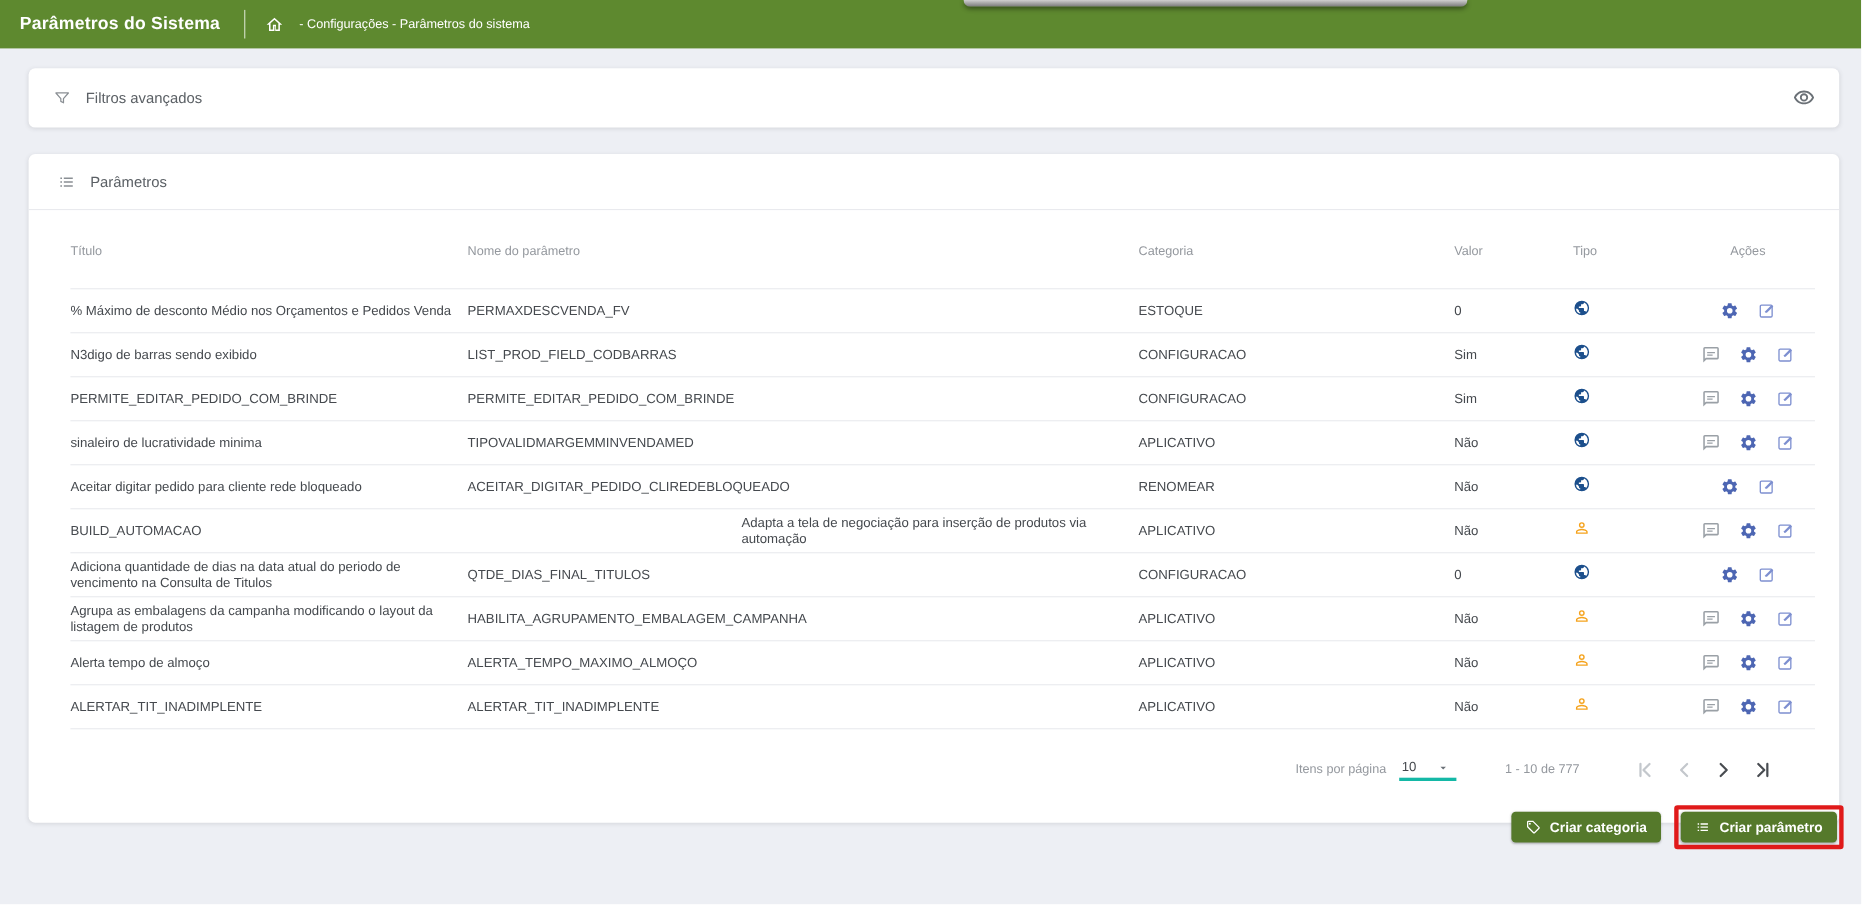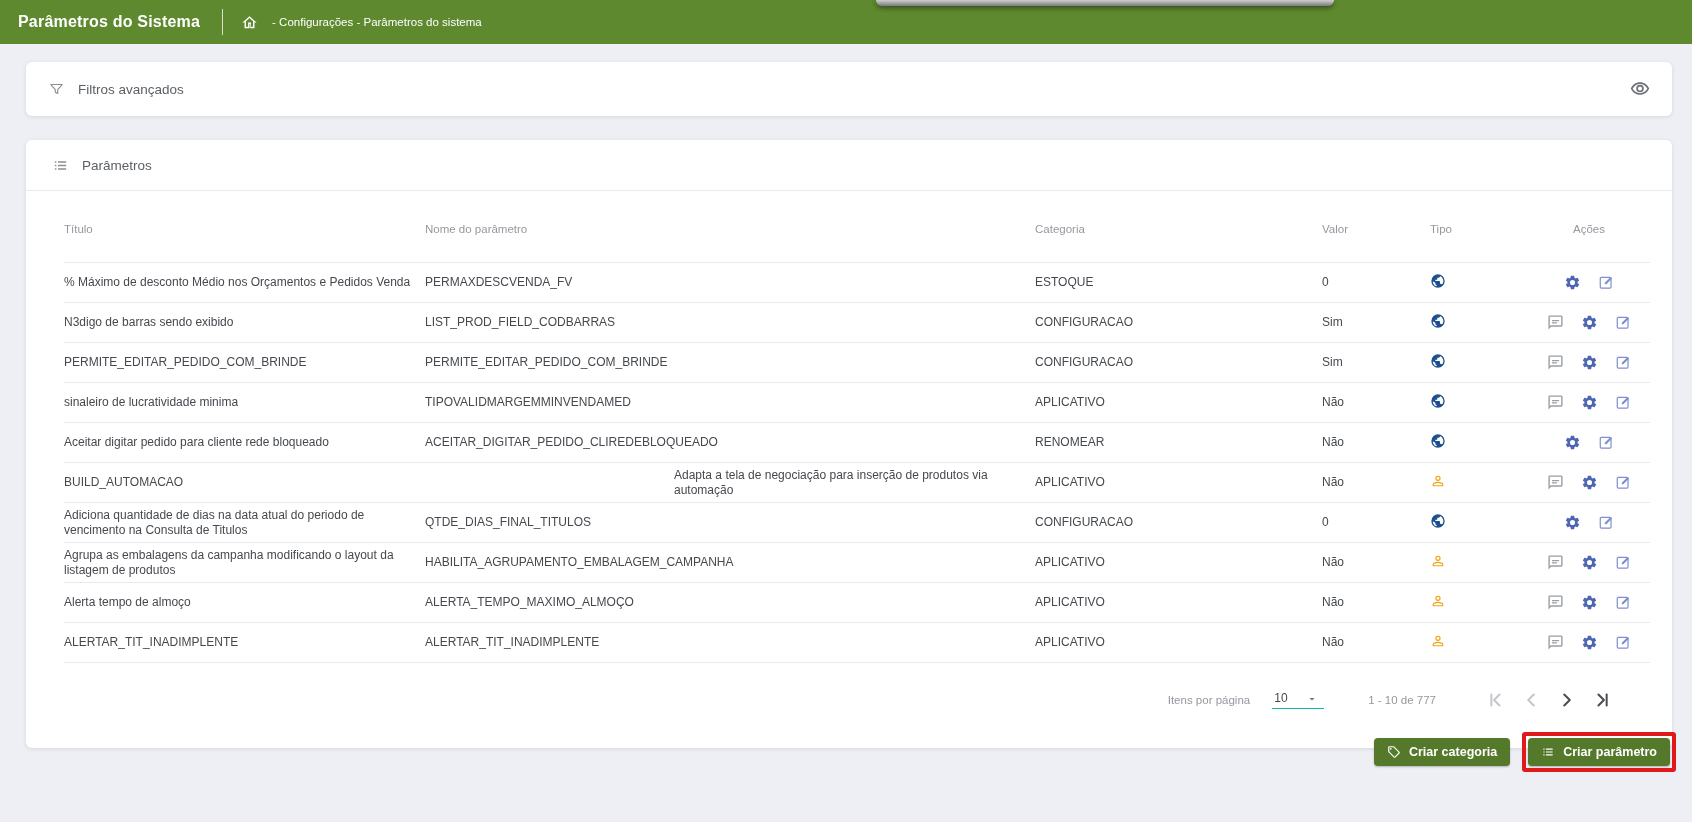--- a/index.html
+++ b/index.html
@@ -42,22 +42,22 @@
   .tipo-ic { width:16px; height:16px; display:inline-flex; }
   .tipo-global { color:#1c4f8c; }
   .tipo-user { color:#f5a31d; }
   .act { width:17px; height:17px; display:inline-flex; cursor:pointer; }
   .act-comment { color:#9aa0a6; }
   .act-settings { color:#4d66b3; }
   .act-edit { color:#7d8fd0; }
 
   
   .pagination { display:flex; align-items:center; justify-content:flex-end; padding:26px 36px 0 0; gap:0; }
-  .pg-label { font-size:11.5px; color:#94989e; margin-right:22px; }
-  .pg-select { display:flex; align-items:end; gap:18px; border-bottom:1px solid #14b8a6; padding:0 2px 3px 2px; min-width:52px; cursor:pointer; }
+  .pg-label { font-size:11.5px; color:#94989e; margin-right:12px; }
+  .pg-select { display:flex; align-items:end; gap:18px; border-bottom:3px solid #14b8a6; padding:0 2px 3px 2px; min-width:52px; cursor:pointer; }
   .pg-select .val { font-size:12px; color:#45494e; }
   .pg-caret { width:12px; height:12px; color:#6b7177; display:inline-flex; }
   .pg-range { font-size:11.5px; color:#94989e; margin:0 34px 0 44px; }
   .pg-nav { width:22px; height:22px; display:inline-flex; align-items:center; justify-content:center; margin-left:14px; cursor:pointer; }
   .pg-disabled { color:#c3c7cc; }
   .pg-enabled { color:#494d52; }
 
   
   .actions-row { position:absolute; right:16px; top:732px; display:flex; align-items:center;margin-left:44px; }
   .btn { height:28px; display:inline-flex; align-items:center; gap:8px; background:#55792b; color:#ffffff;

